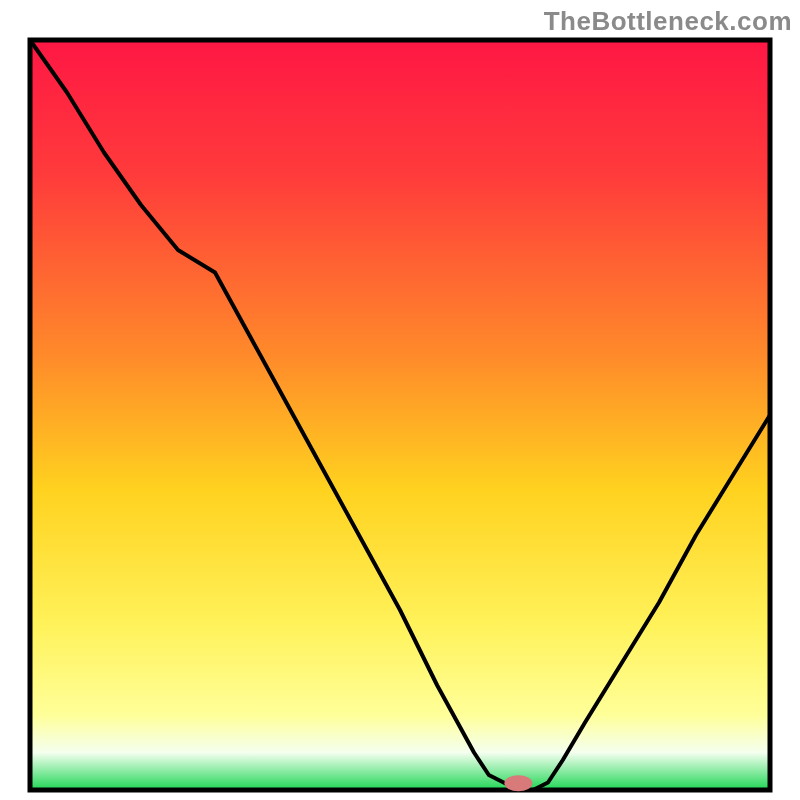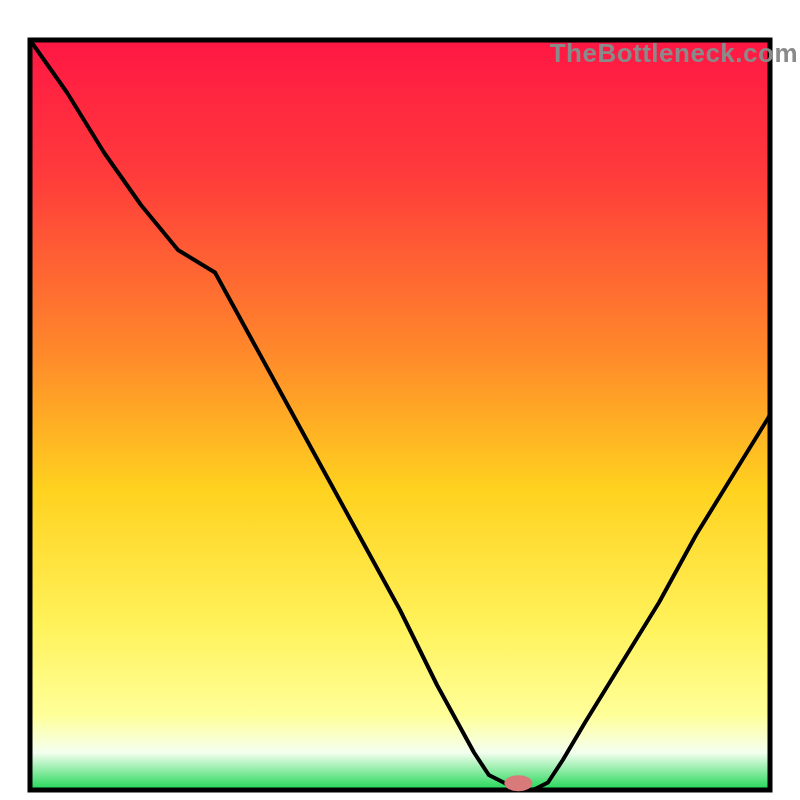--- a/index.html
+++ b/index.html
@@ -11,27 +11,26 @@
     overflow: hidden;
   }
   .canvas {
     position: relative;
     width: 800px;
     height: 800px;
   }
   .watermark {
     position: absolute;
     top: 6px;
-    right: 2px;
+    right: 8px;
     font-family: Arial, Helvetica, sans-serif;
     font-size: 26px;
     font-weight: 700;
     color: #8a8a8a;
     letter-spacing: 0.5px;
-    margin-top: 32px;
   }
   svg {
     position: absolute;
     left: 0;
     top: 0;
   }
 </style>
 </head>
 <body>
 <div class="canvas">

